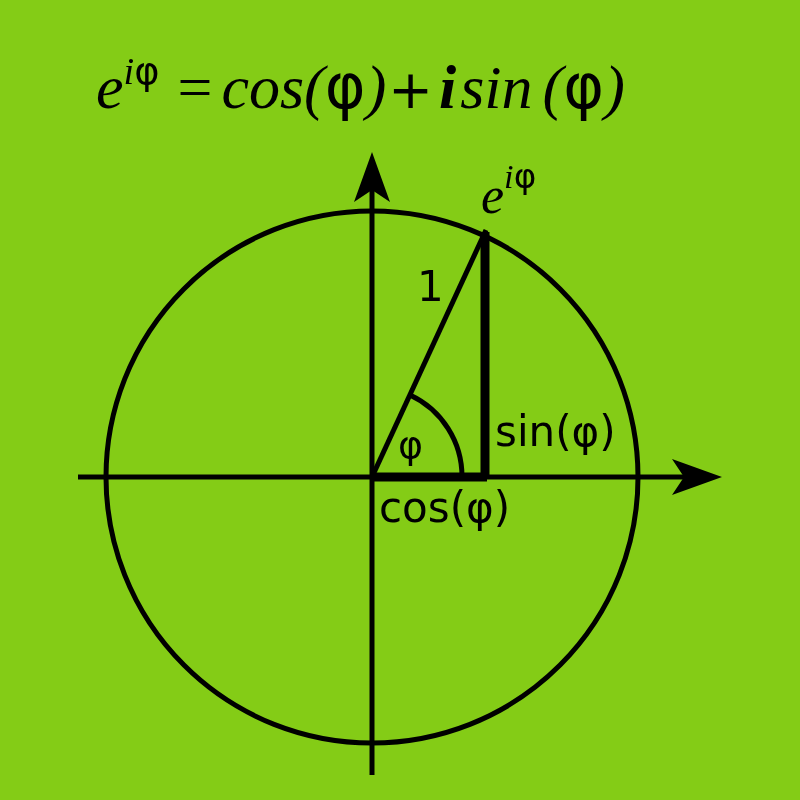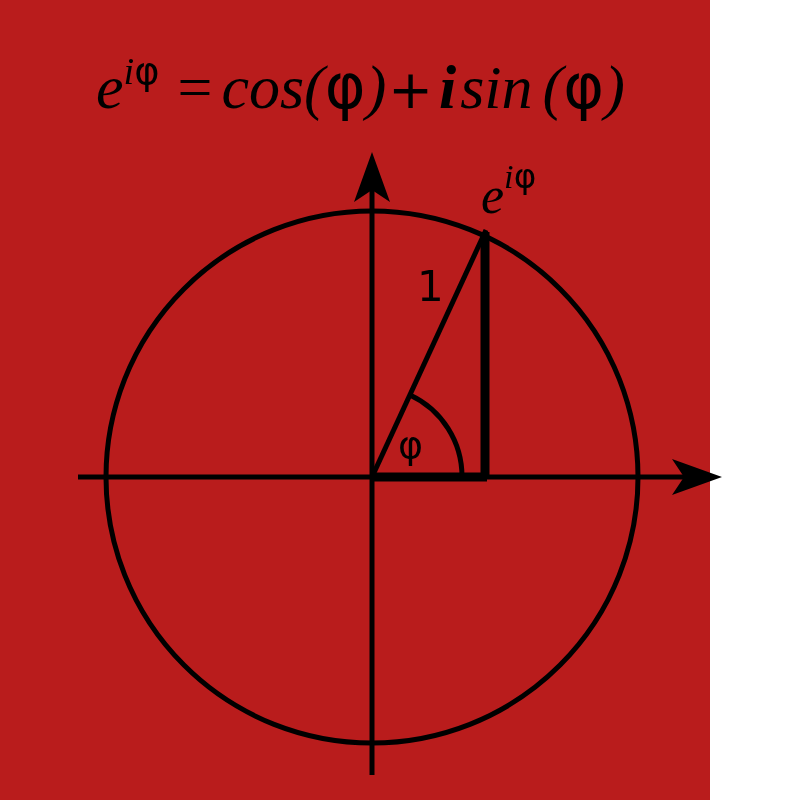--- a/index.html
+++ b/index.html
@@ -8,23 +8,23 @@
     padding: 0;
   }
   body {
     width: 800px;
     height: 800px;
     overflow: hidden;
     font-family: "Liberation Sans", sans-serif;
   }
   #figure {
     position: relative;
-    width: 710px;
+    width: 800px;
     height: 800px;
-    background: #b91c1c;
+    background: #84cc16;
   }
   #canvas {
     position: absolute;
     left: 0;
     top: 0;
     width: 800px;
     height: 800px;
     display: block;
   }
   .lbl {
@@ -144,15 +144,17 @@
   </div>
 
   <div class="lbl" id="point-label">
     <span>e</span><span class="sup"><span>i</span><span class="phi-sans">φ</span></span>
   </div>
 
   <div class="lbl" id="label-one">1</div>
 
   <div class="lbl" id="label-angle">φ</div>
 
+  <div class="lbl" id="label-sin">sin(φ)</div>
 
+  <div class="lbl" id="label-cos">cos(φ)</div>
 
 </div>
 
 </body></html>

